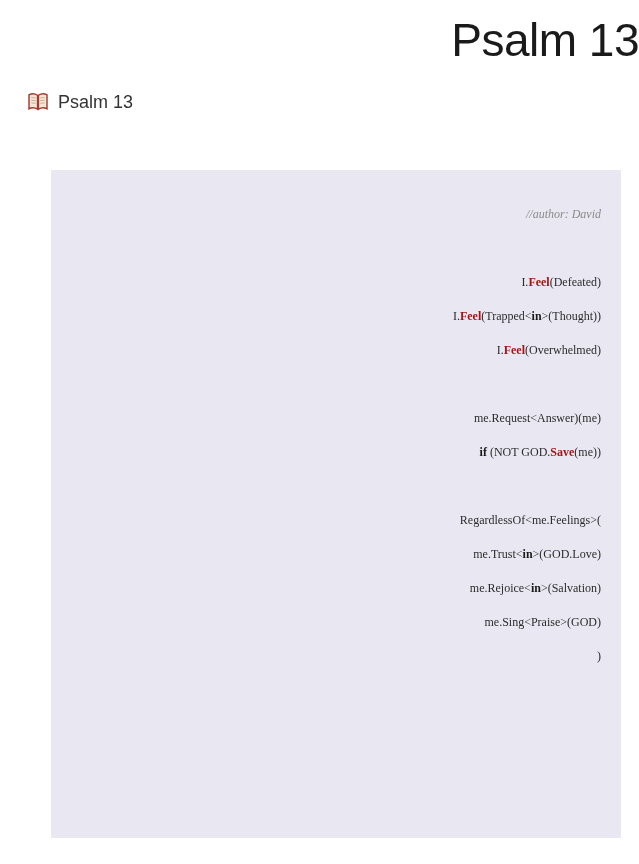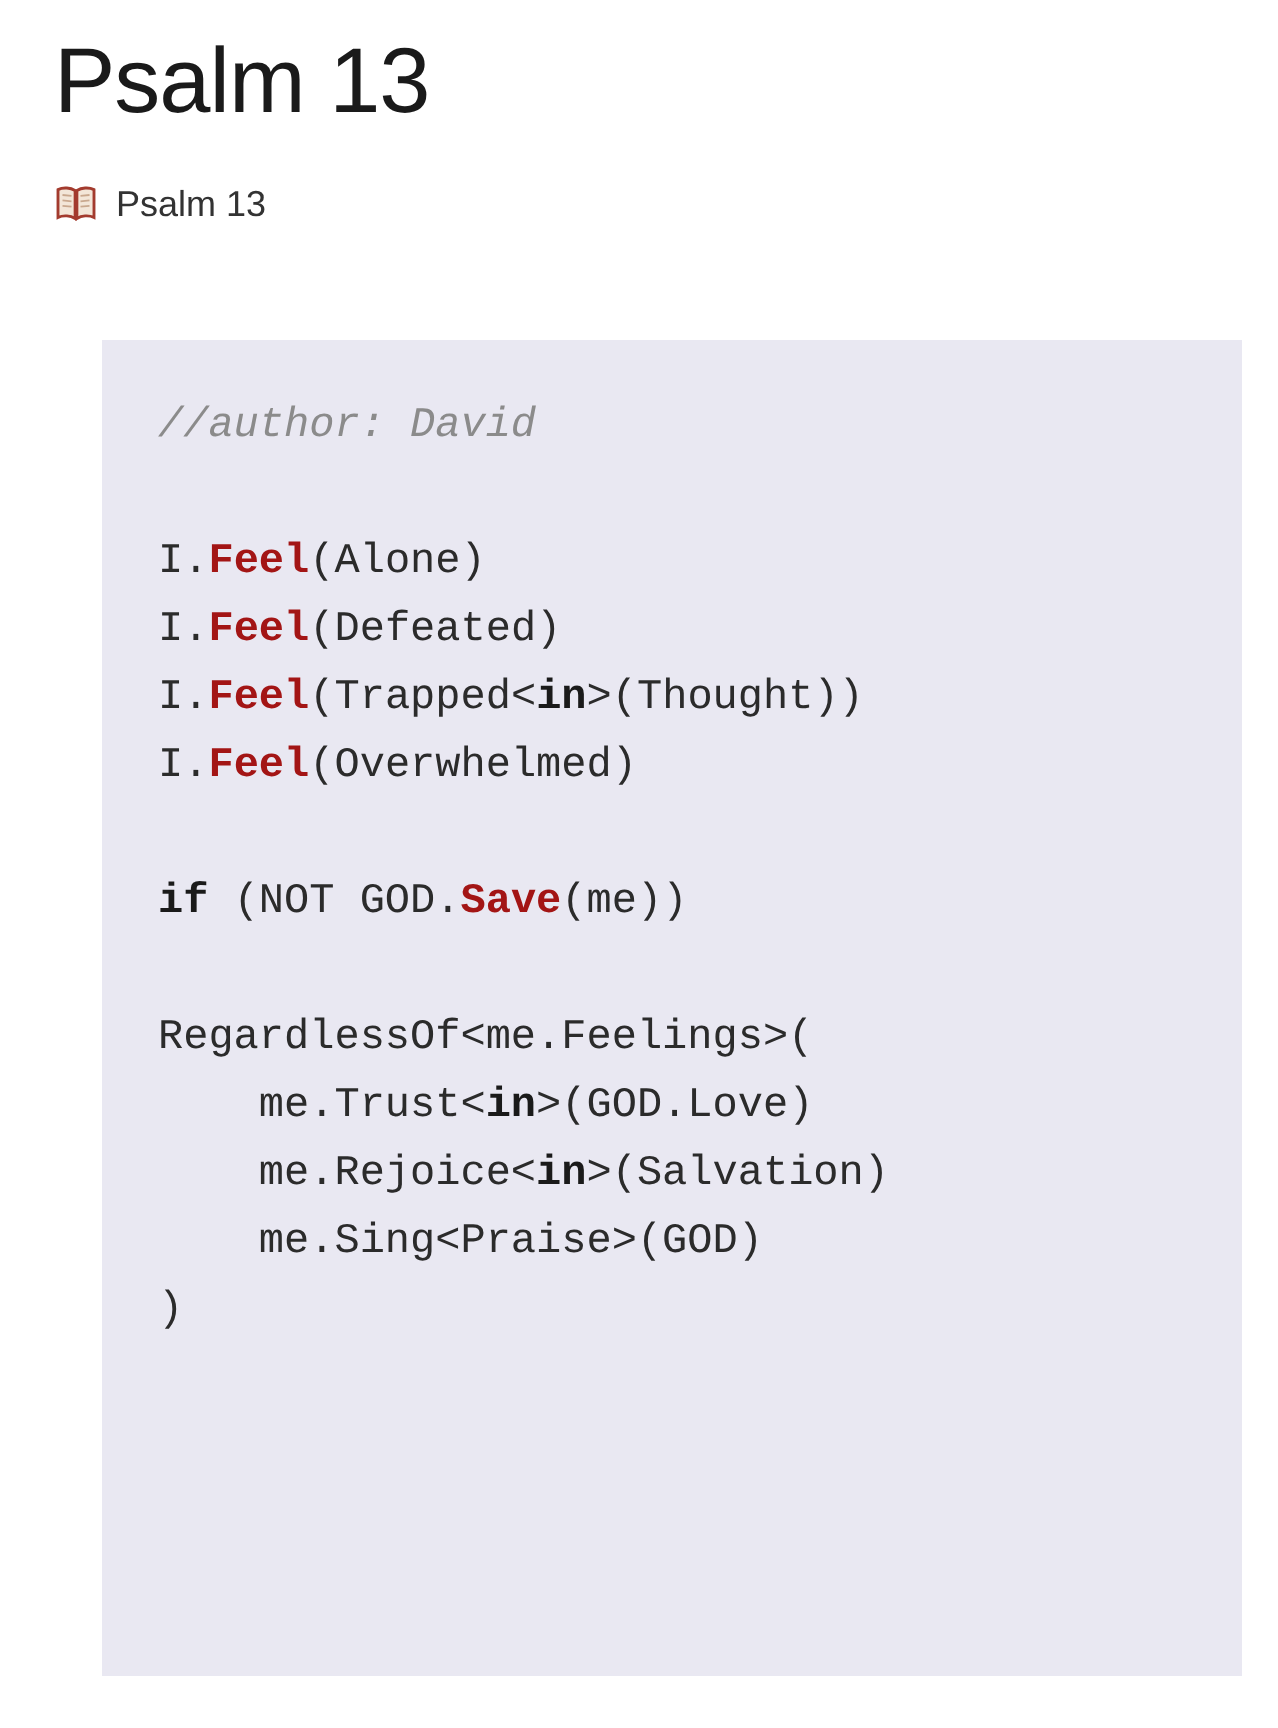--- a/index.html
+++ b/index.html
@@ -7,20 +7,21 @@
     width: 639px;
     height: 864px;
     background: #ffffff;
     font-family: "Liberation Sans", sans-serif;
     overflow: hidden;
   }
   .page {
     width: 639px;
     height: 772px;
     position: relative;
+    text-align: right;
   }
   .page-title {
     font-family: "Liberation Sans", sans-serif;
     font-weight: 300;
     font-size: 46px;
     color: #1a1a1a;
     letter-spacing: -0.5px;
     padding: 12px 0 0 27px;
     line-height: 1.25;
   }
@@ -44,22 +45,22 @@
     position: absolute;
     left: 51px;
     top: 170px;
     width: 570px;
     height: 668px;
     background: #e9e8f2;
     padding: 27px 20px 20px 28px;
     overflow: hidden;
   }
   .code-line {
-    font-family: Liberation Mono, monospace;
-    font-size: 21px;
+    font-family: Liberation Serif, serif;
+    font-size: 12px;
     line-height: 34px;
     white-space: pre;
     color: #2b2b2b;
   }
   .tok-plain   { color: #2b2b2b; }
   .tok-comment { color: #8b8b8b; font-style: italic; }
   .tok-red     { color: #a31515; font-weight: bold; }
   .tok-bold    { color: #1a1a1a; font-weight: bold; }
 </style>
 </head>
@@ -81,25 +82,25 @@
         <line x1="14.5" y1="8.5" x2="19.5" y2="8" stroke="#c9a88e" stroke-width="1"></line>
         <line x1="14.5" y1="11.5" x2="19.5" y2="11" stroke="#c9a88e" stroke-width="1"></line>
       </svg>
     </span>
     <span class="subtitle-label">Psalm 13</span>
   </div>
 
   <div class="code-block" id="code-block">
       <div class="code-line"><span class="tok-comment">//author: David</span></div>
       <div class="code-line">&nbsp;</div>
-      <div class="code-line"><span class="tok-plain">I.</span><span class="tok-red">Feel</span><span class="tok-plain">(Alone)</span></div>
       <div class="code-line"><span class="tok-plain">I.</span><span class="tok-red">Feel</span><span class="tok-plain">(Defeated)</span></div>
       <div class="code-line"><span class="tok-plain">I.</span><span class="tok-red">Feel</span><span class="tok-plain">(Trapped&lt;</span><span class="tok-bold">in</span><span class="tok-plain">&gt;(Thought))</span></div>
       <div class="code-line"><span class="tok-plain">I.</span><span class="tok-red">Feel</span><span class="tok-plain">(Overwhelmed)</span></div>
       <div class="code-line">&nbsp;</div>
+      <div class="code-line"><span class="tok-plain">me.Request&lt;Answer)(me)</span></div>
       <div class="code-line"><span class="tok-bold">if</span><span class="tok-plain"> (NOT GOD.</span><span class="tok-red">Save</span><span class="tok-plain">(me))</span></div>
       <div class="code-line">&nbsp;</div>
       <div class="code-line"><span class="tok-plain">RegardlessOf&lt;me.Feelings&gt;(</span></div>
       <div class="code-line"><span class="tok-plain">    me.Trust&lt;</span><span class="tok-bold">in</span><span class="tok-plain">&gt;(GOD.Love)</span></div>
       <div class="code-line"><span class="tok-plain">    me.Rejoice&lt;</span><span class="tok-bold">in</span><span class="tok-plain">&gt;(Salvation)</span></div>
       <div class="code-line"><span class="tok-plain">    me.Sing&lt;Praise&gt;(GOD)</span></div>
       <div class="code-line"><span class="tok-plain">)</span></div>
     </div>
 
 </div>

